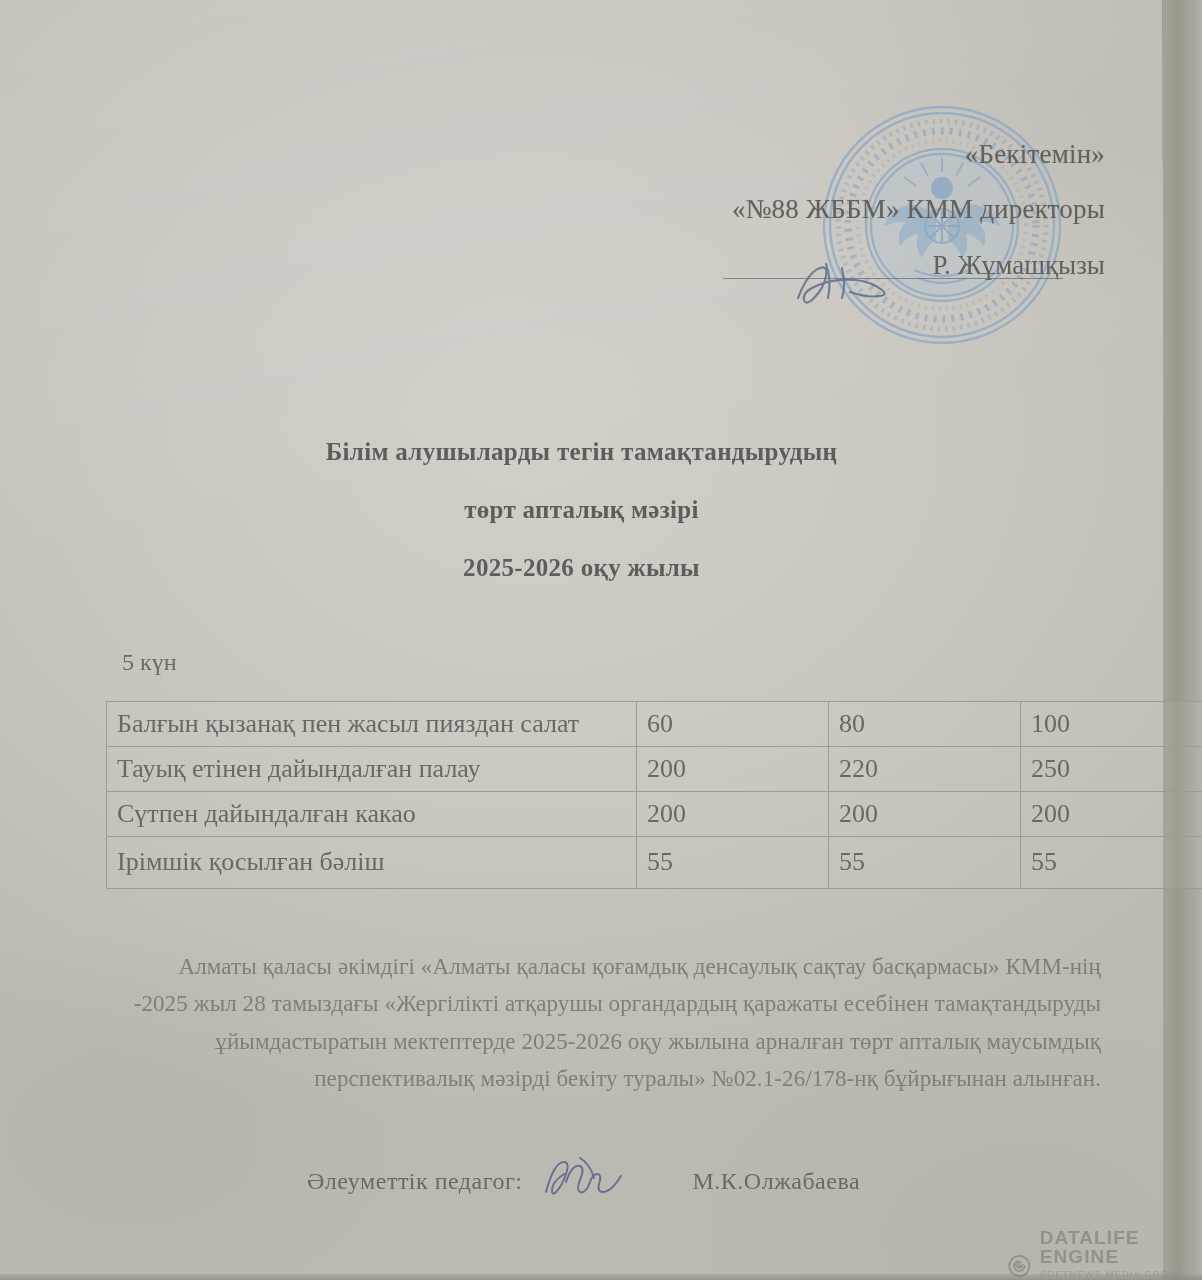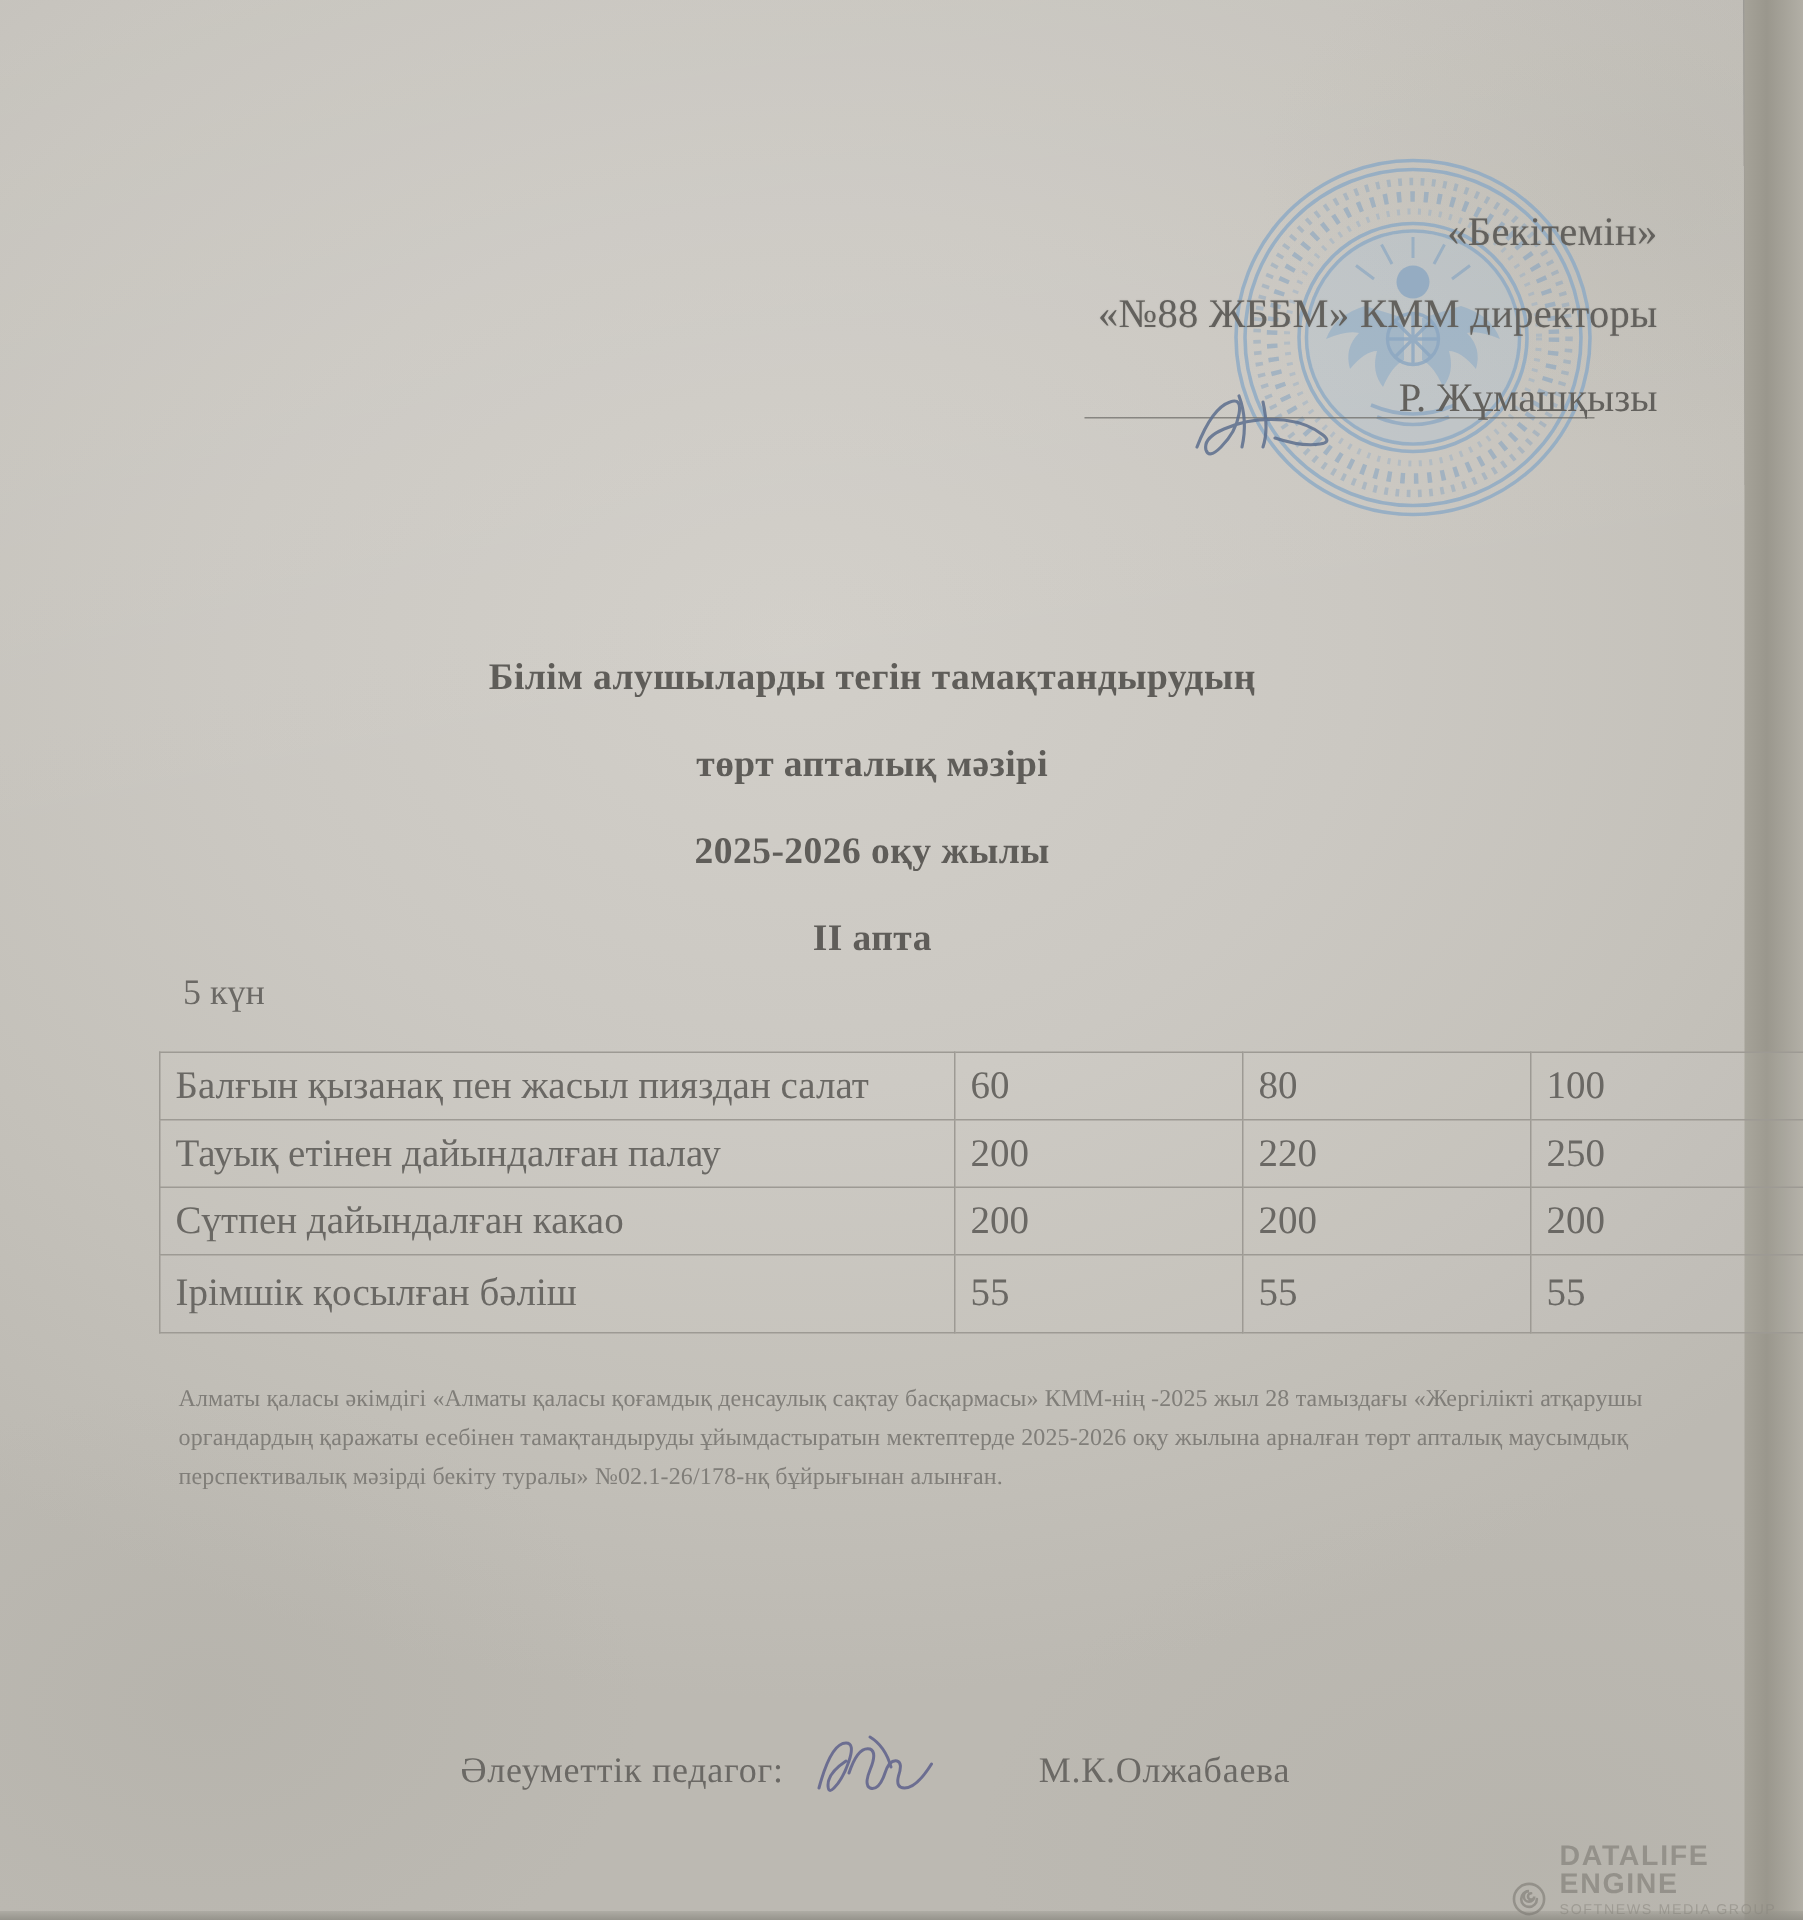--- a/index.html
+++ b/index.html
@@ -177,26 +177,26 @@
     background: rgba(255,255,255,0.045);
   }
   .menu-table tr:last-child td { height: 40px; }
   .col-dish  { width: 530px; }
   .col-p     { width: 192px; }
 
   
   .footnote {
     position: absolute;
     left: 119px;
-    top: 920px;
+    top: 948px;
     width: 982px;
-    font-size: 16px;
+    font-size: 23px;
     line-height: 1.63;
     color: #807e79;
-    text-align: left;
+    text-align: right;
     letter-spacing: 0.1px;
   }
 
   
   .bottom-sign {
     position: absolute;
     left: 307px;
     top: 1168px;
     font-size: 24px;
     color: #6b6965;
@@ -299,21 +299,20 @@
         <path d="M8 44 q10 -26 22 -30 q8 -3 6 8 q-2 12 -12 22 q-8 8 -10 2 q-2 -8 12 -14 q18 -8 40 -6 q16 2 26 10 q6 5 -2 6 q-12 2 -30 -4"></path>
         <path d="M36 10 q6 16 2 34"></path>
         <path d="M52 14 q4 18 0 30"></path>
       </g>
     </svg>
 
     <div class="title-block">
       <div class="title-line">Білім алушыларды тегін тамақтандырудың</div>
       <div class="title-line">төрт апталық мәзірі</div>
       <div class="title-line">2025-2026 оқу жылы</div>
-      <div class="title-line last">II апта</div>
     </div>
 
     <div class="day-label">5 күн</div>
 
     <table class="menu-table">
       <colgroup>
         <col class="col-dish">
           <col class="col-p">
           <col class="col-p">
           <col class="col-p">

